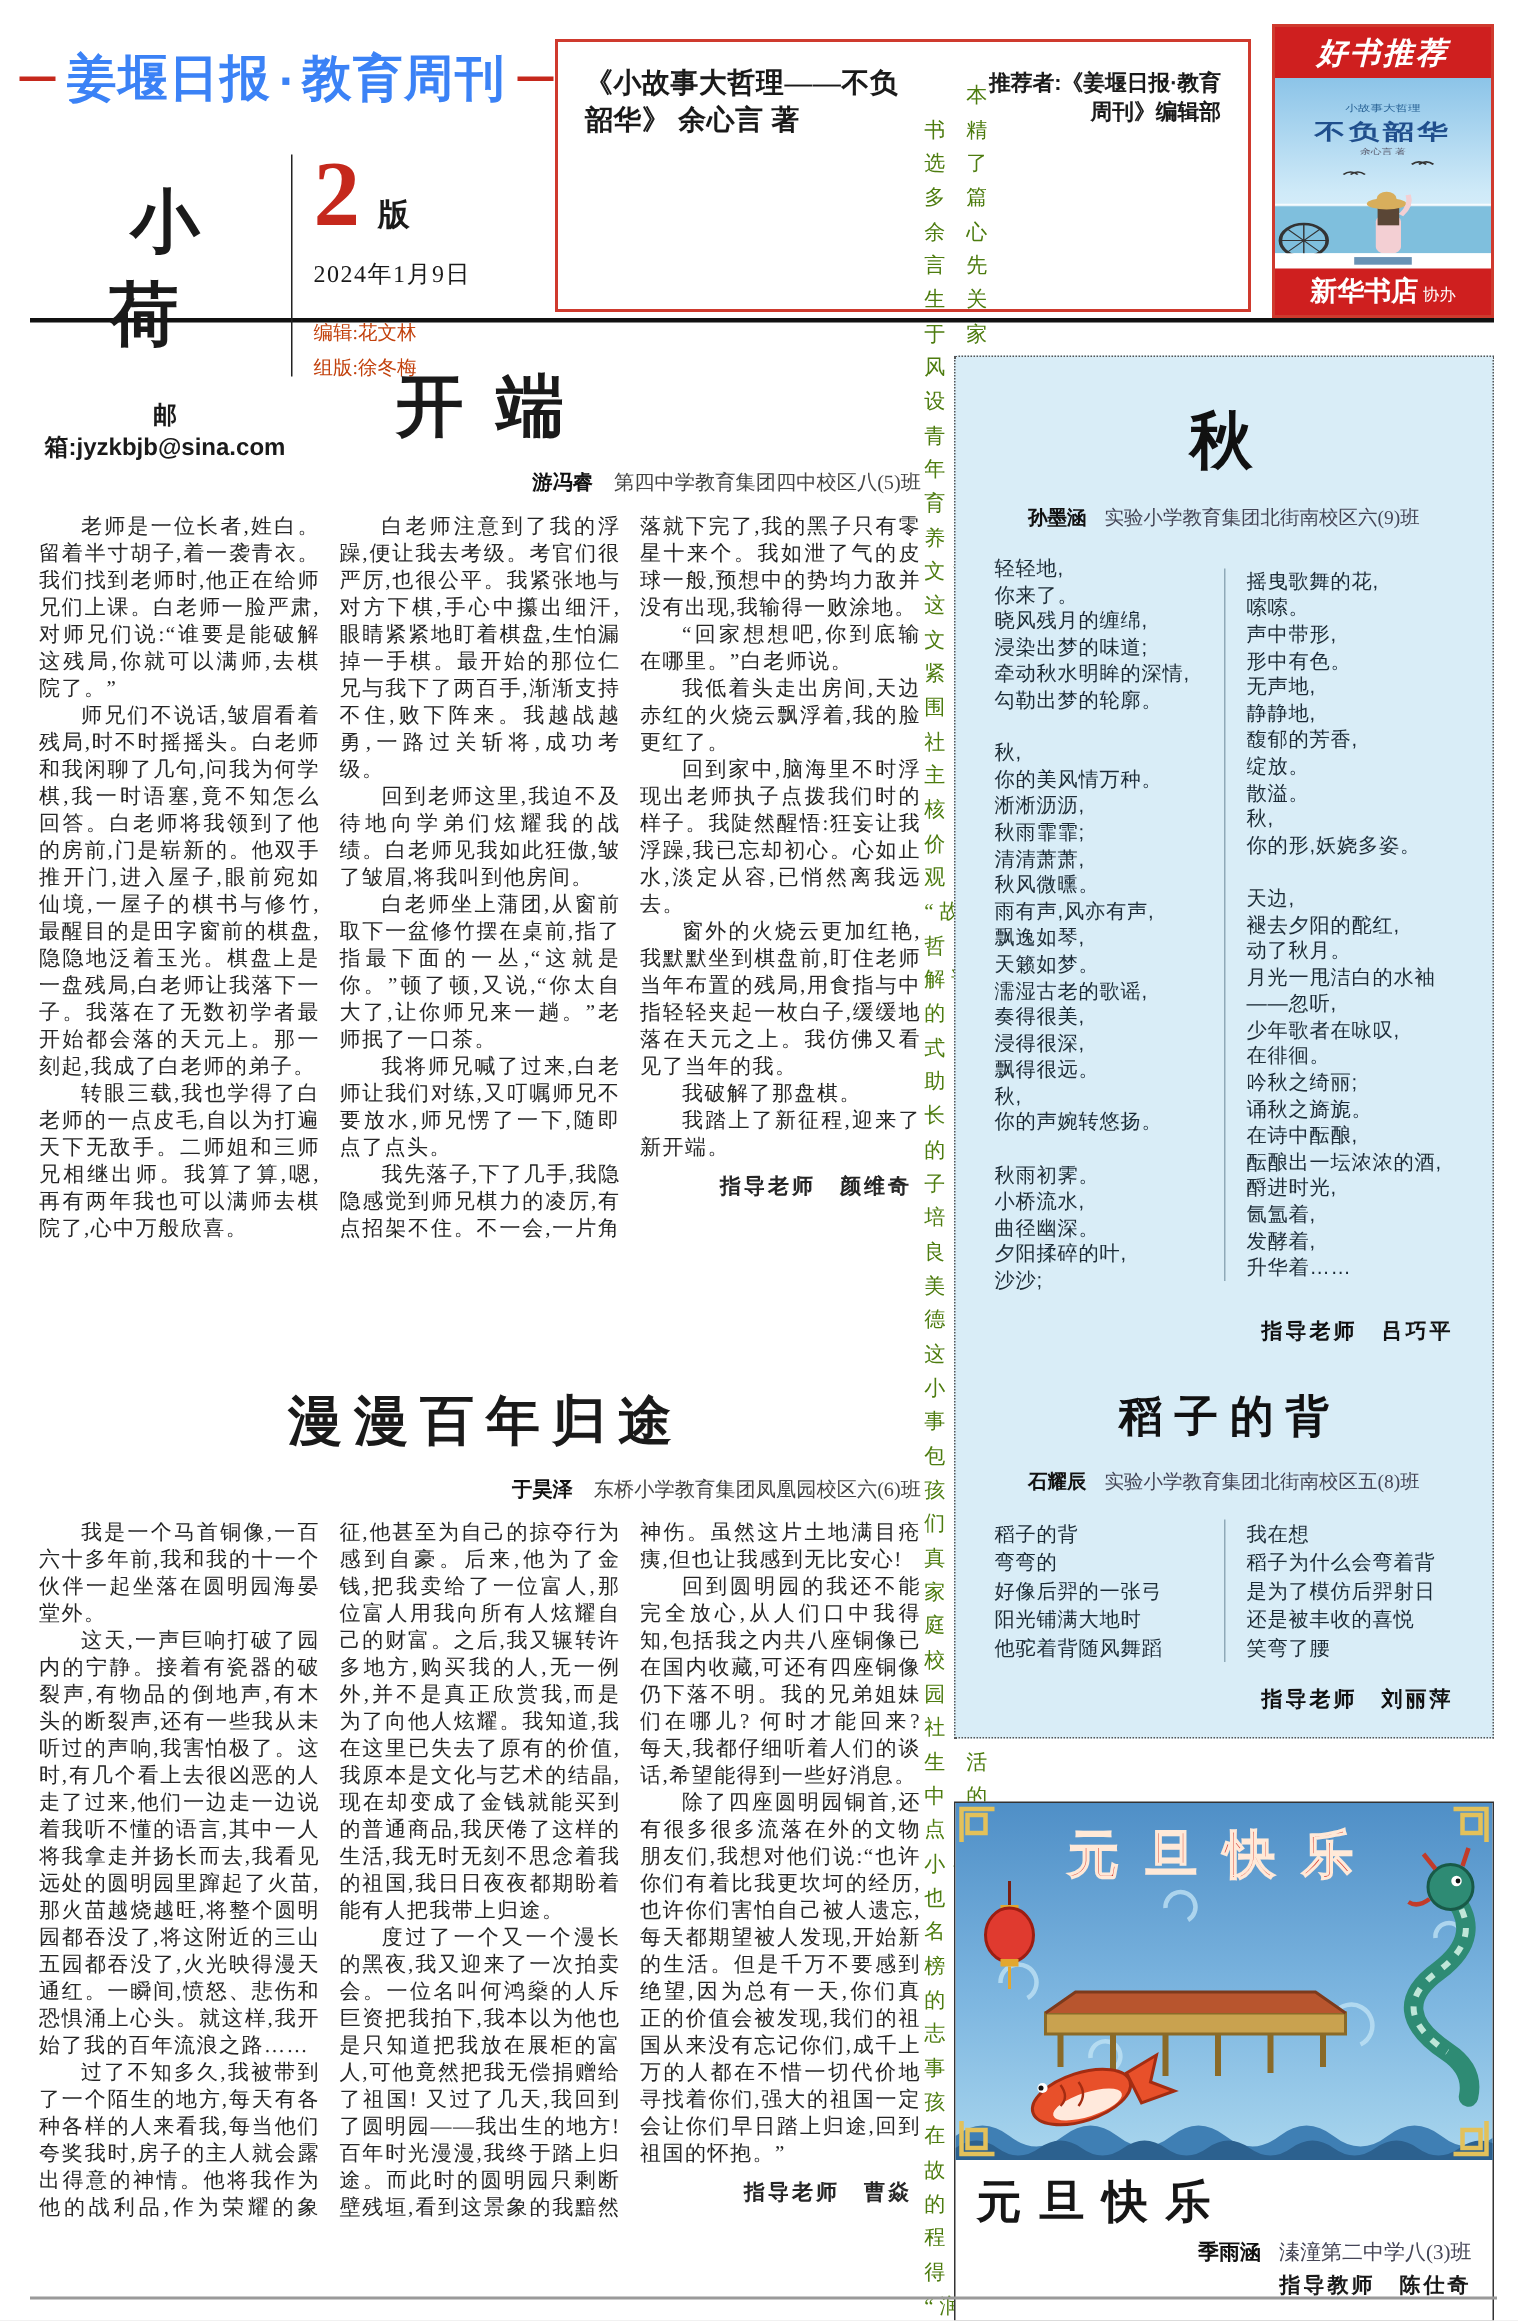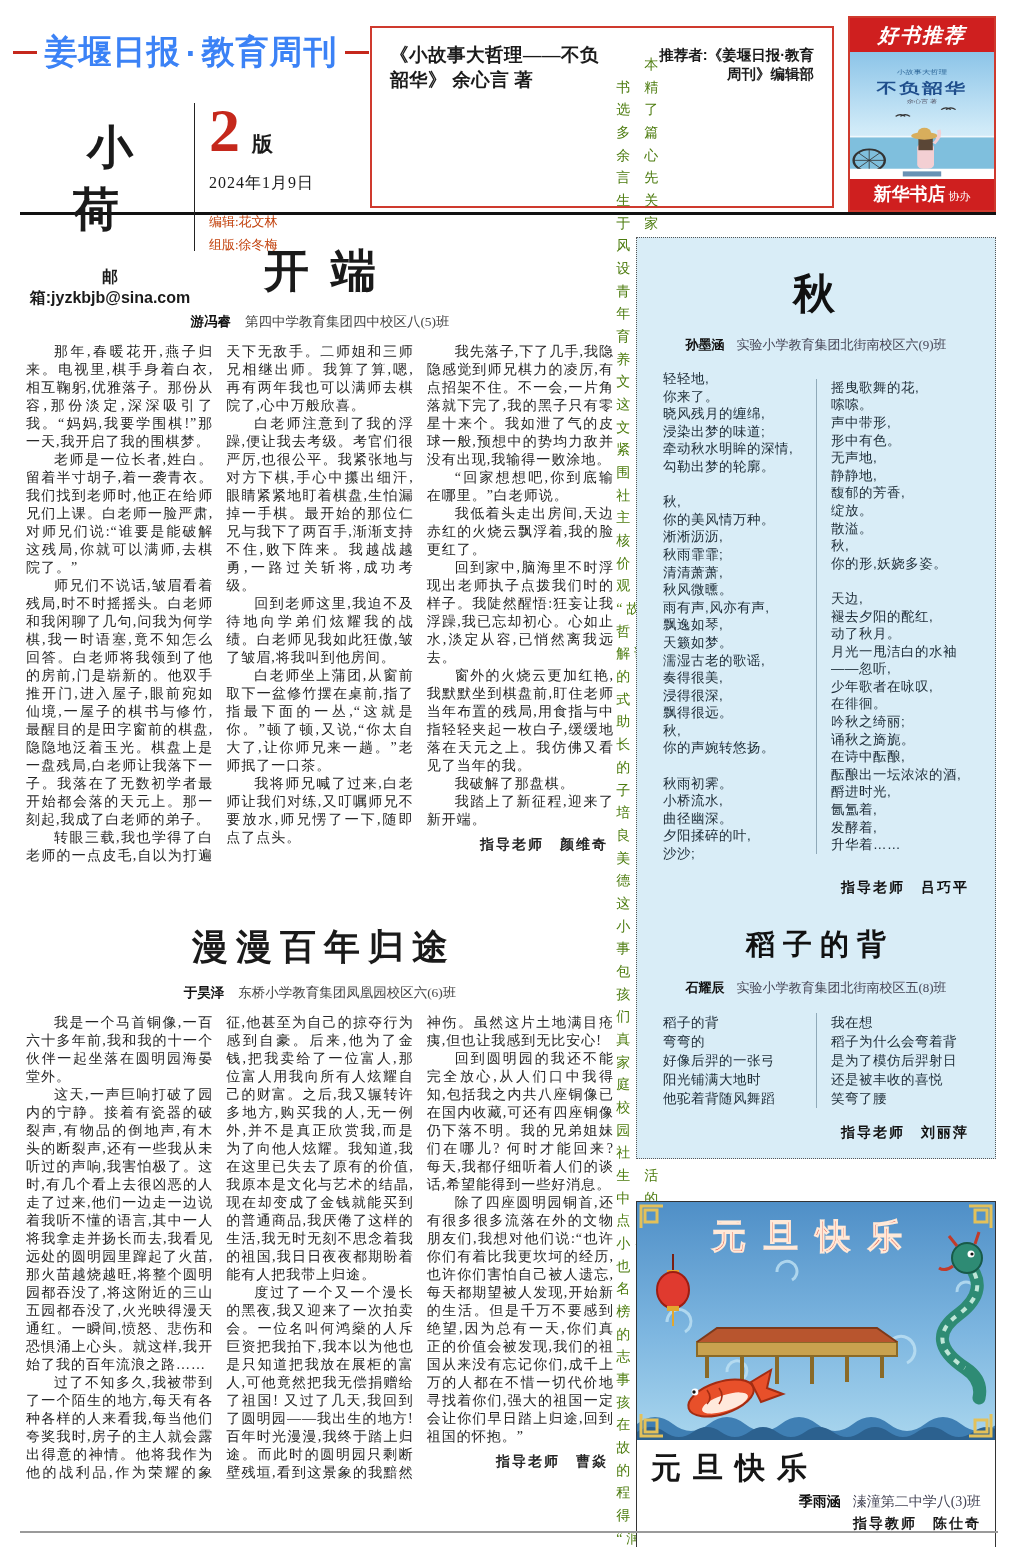--- a/index.html
+++ b/index.html
@@ -47,21 +47,21 @@
   .page-bottom-rule{position:absolute;left:20px;right:14px;bottom:14px;border-top:2px solid #9a9a9a;}
   
   .main{display:flex;gap:22px;padding:12px 16px 0 26px;}
   .left-region{width:588px;flex:none;}
   .right-region{flex:1;padding-top:10px;}
   
   .art-title-serif{font-size:45px;font-weight:bold;text-align:center;letter-spacing:22px;text-indent:22px;
                    margin:14px 0 0;font-family:"Liberation Serif","DejaVu Serif",serif;}
   .art-title-sans{font-size:36px;font-weight:900;text-align:center;letter-spacing:8px;text-indent:8px;
                   margin:24px 0 0;font-family:"Liberation Sans","DejaVu Sans",sans-serif;}
-  .byline{text-align:center;font-size:13.5px;margin:12px 0 12px;color:#333;}
+  .byline{text-align:right;font-size:13.5px;margin:12px 0 12px;color:#333;}
   .byline .bname{font-weight:bold;font-family:"Liberation Sans","DejaVu Sans",sans-serif;color:#111;}
   .byline .bschool{margin-left:14px;color:#444;}
   .article-body{columns:3;column-gap:13px;text-align:justify;font-size:14px;line-height:18px;
                 letter-spacing:1px;word-break:break-all;color:#262626;overflow:hidden;}
   .body-kaiduan{height:556px;}
   .body-guitu{height:536px;}
   .para{margin:0;text-indent:2em;}
   .teacher-line{text-align:right;font-weight:bold;font-family:"Liberation Sans","DejaVu Sans",sans-serif;
                 padding-right:6px;margin-top:6px;letter-spacing:2px;}
   
@@ -171,21 +171,20 @@
 
     <section class="left-region">
 
       <article>
         <h1 class="art-title-serif">开端</h1>
         <div class="byline">
           <span class="bname">游冯睿</span><span class="bschool">第四中学教育集团四中校区八(5)班</span>
         </div>
         <div class="article-body body-kaiduan">
           <div>
-              <p class="para">那年,春暖花开,燕子归来。电视里,棋手身着白衣,相互鞠躬,优雅落子。那份从容,那份淡定,深深吸引了我。“妈妈,我要学围棋!”那一天,我开启了我的围棋梦。</p>
               <p class="para">老师是一位长者,姓白。留着半寸胡子,着一袭青衣。我们找到老师时,他正在给师兄们上课。白老师一脸严肃,对师兄们说:“谁要是能破解这残局,你就可以满师,去棋院了。”</p>
               <p class="para">师兄们不说话,皱眉看着残局,时不时摇摇头。白老师和我闲聊了几句,问我为何学棋,我一时语塞,竟不知怎么回答。白老师将我领到了他的房前,门是崭新的。他双手推开门,进入屋子,眼前宛如仙境,一屋子的棋书与修竹,最醒目的是田字窗前的棋盘,隐隐地泛着玉光。棋盘上是一盘残局,白老师让我落下一子。我落在了无数初学者最开始都会落的天元上。那一刻起,我成了白老师的弟子。</p>
               <p class="para">转眼三载,我也学得了白老师的一点皮毛,自以为打遍天下无敌手。二师姐和三师兄相继出师。我算了算,嗯,再有两年我也可以满师去棋院了,心中万般欣喜。</p>
               <p class="para">白老师注意到了我的浮躁,便让我去考级。考官们很严厉,也很公平。我紧张地与对方下棋,手心中攥出细汗,眼睛紧紧地盯着棋盘,生怕漏掉一手棋。最开始的那位仁兄与我下了两百手,渐渐支持不住,败下阵来。我越战越勇,一路过关斩将,成功考级。</p>
               <p class="para">回到老师这里,我迫不及待地向学弟们炫耀我的战绩。白老师见我如此狂傲,皱了皱眉,将我叫到他房间。</p>
               <p class="para">白老师坐上蒲团,从窗前取下一盆修竹摆在桌前,指了指最下面的一丛,“这就是你。”顿了顿,又说,“你太自大了,让你师兄来一趟。”老师抿了一口茶。</p>
               <p class="para">我将师兄喊了过来,白老师让我们对练,又叮嘱师兄不要放水,师兄愣了一下,随即点了点头。</p>
               <p class="para">我先落子,下了几手,我隐隐感觉到师兄棋力的凌厉,有点招架不住。不一会,一片角落就下完了,我的黑子只有零星十来个。我如泄了气的皮球一般,预想中的势均力敌并没有出现,我输得一败涂地。</p>
               <p class="para">“回家想想吧,你到底输在哪里。”白老师说。</p>
               <p class="para">我低着头走出房间,天边赤红的火烧云飘浮着,我的脸更红了。</p>

